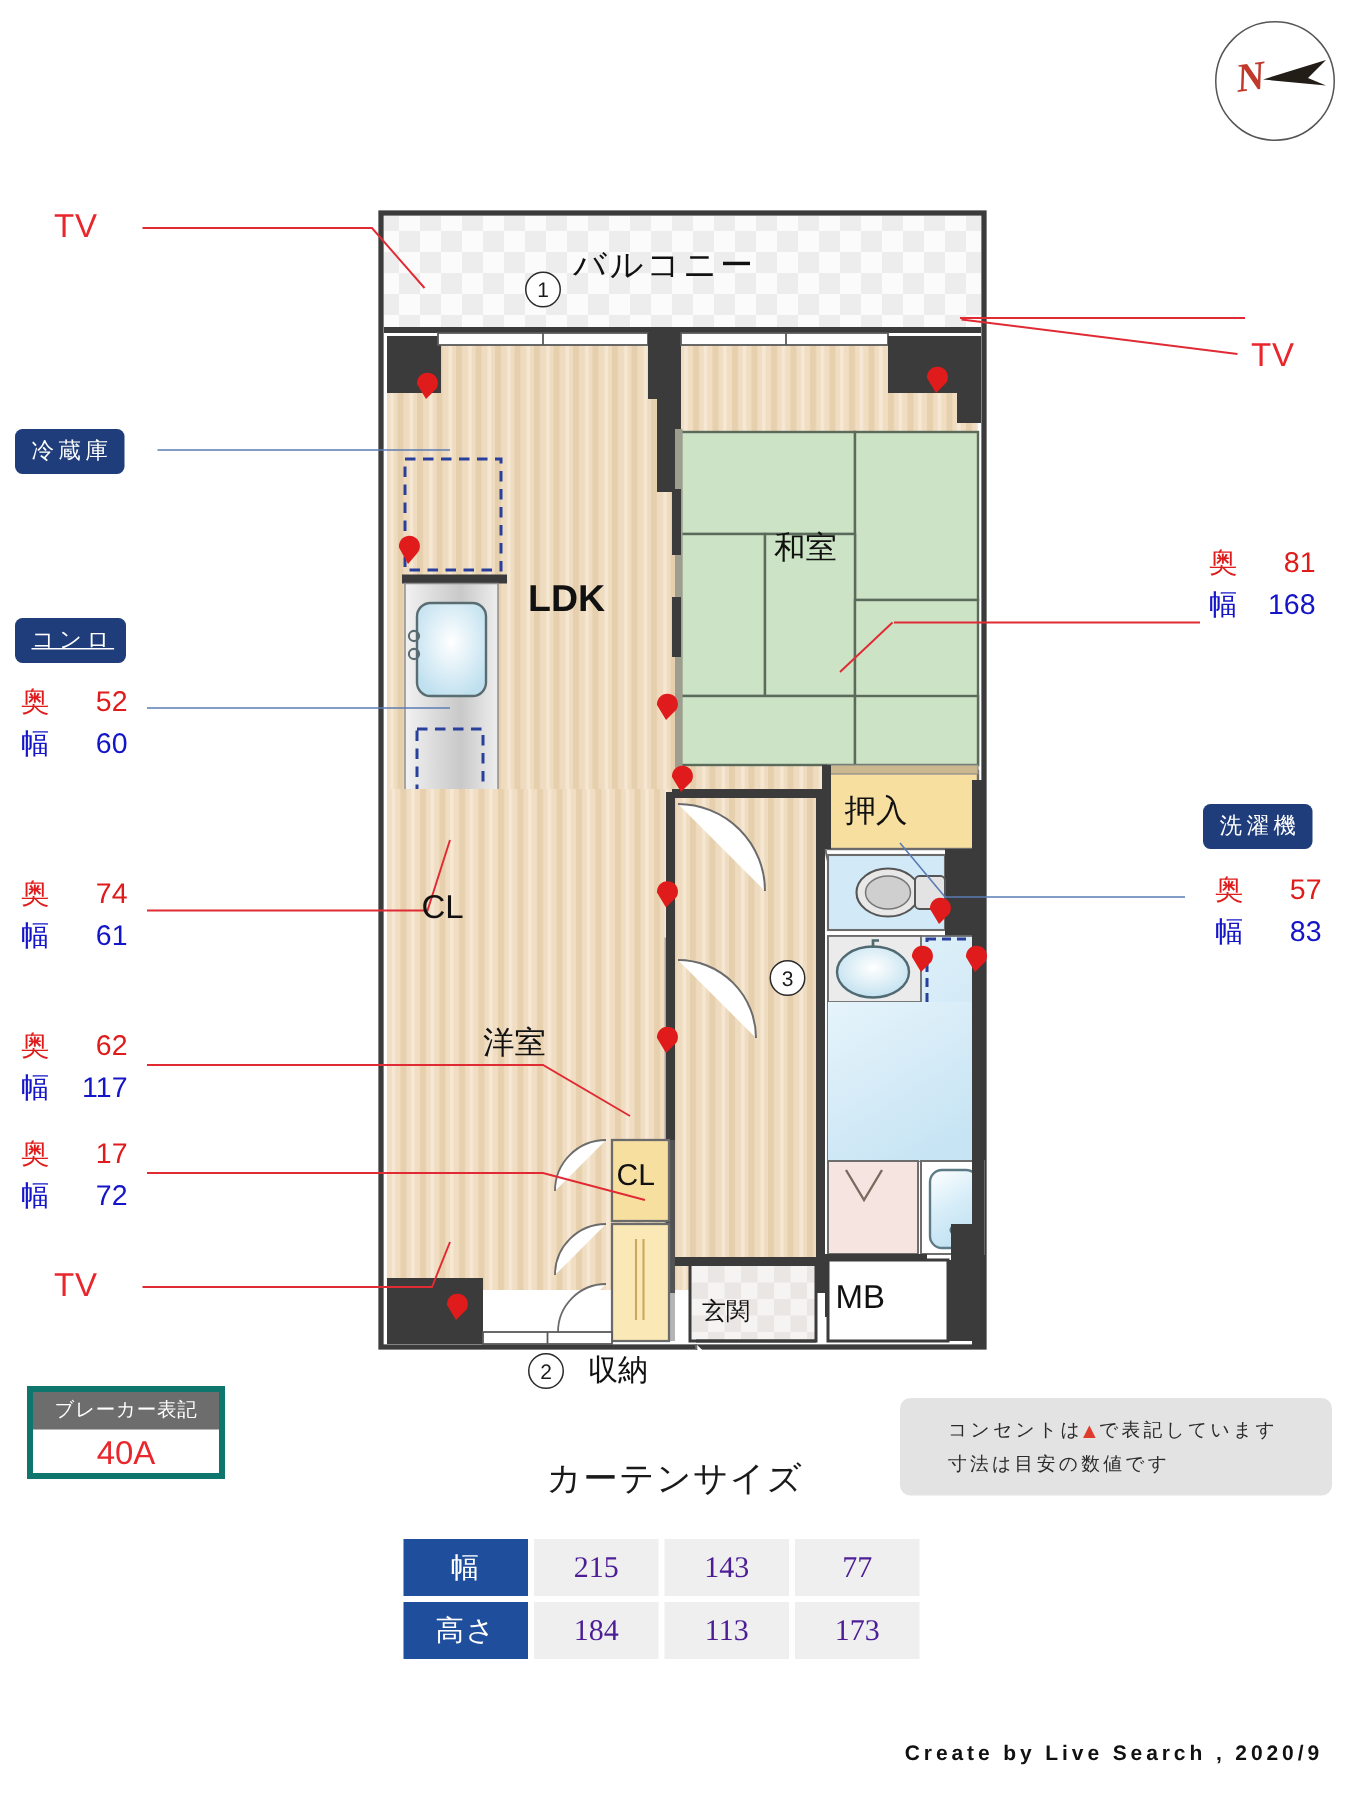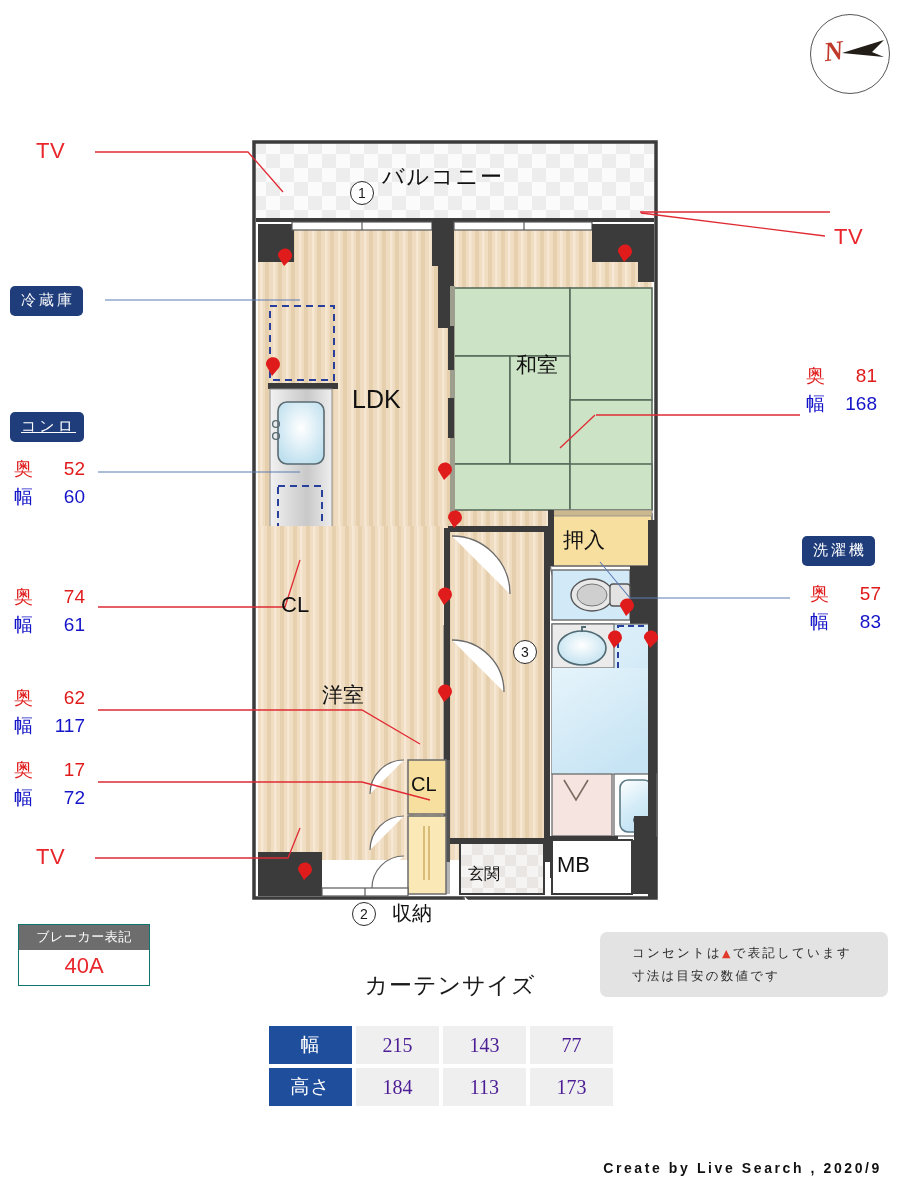--- a/index.html
+++ b/index.html
@@ -41,21 +41,21 @@
   .dim-haba { color:#1414c8; }
   .dimrow { display:flex; gap:10px; font-size:19px; line-height:1.45; }
   .dimrow .num { text-align:right; width:42px; }
 
   .tvlabel {
     color:#e8262b; font-size:22px; font-family:"Liberation Sans",sans-serif;
     letter-spacing:0.5px;
   }
 
   
-  #breaker { left:18px; top:924px; width:132px; height:62px; border:1px solid #0f766e; background:#fff; }
+  #breaker { left:18px; top:924px; width:132px; height:62px; border:4px solid #0f766e; background:#fff; }
   #breaker .bhead {
     background:#6d6d6d; color:#fff; font-size:13px; text-align:center;
     padding:3px 0 4px; letter-spacing:0.5px; font-family:"DejaVu Sans",sans-serif;
   }
   #breaker .bval {
     color:#e8262b; font-size:22px; text-align:center; padding:3px 0 4px;
     font-family:"Liberation Sans",sans-serif;
   }
 
   
@@ -315,21 +315,21 @@
       <path d="M366 112 a7 7 0 1 1 13 3 l-7 7 z"></path>
       <path d="M368 466 a7 7 0 1 1 13 3 l-7 7 z"></path>
       <path d="M356 498 a7 7 0 1 1 13 3 l-7 7 z"></path>
       <path d="M392 498 a7 7 0 1 1 13 3 l-7 7 z"></path>
       <path d="M46 730 a7 7 0 1 1 13 3 l-7 7 z"></path>
     </g>
   </svg>
 
   
   <div class="planLabel" style="left:130px; top:22px; font-size:22px; letter-spacing:2px;">バルコニー</div>
-  <div class="planLabel" style="left:100px; top:245px; font-size:25px; font-family:'Liberation Sans',sans-serif;">LDK</div>
+  <div class="planLabel" style="left:100px; top:245px; font-size:25px; font-family:'Liberation Sans',sans-serif;font-weight:bold;">LDK</div>
   <div class="planLabel" style="left:264px; top:211px; font-size:21px;">和室</div>
   <div class="planLabel" style="left:70px; top:541px; font-size:21px;">洋室</div>
   <div class="planLabel" style="left:311px; top:386px; font-size:21px;">押入</div>
   <div class="planLabel" style="left:216px; top:724px; font-size:16px;">玄関</div>
   <div class="planLabel" style="left:305px; top:712px; font-size:22px; font-family:'Liberation Sans',sans-serif;">MB</div>
   <div class="planLabel" style="left:29px; top:452px; font-size:22px; font-family:'Liberation Sans',sans-serif;">CL</div>
   <div class="planLabel" style="left:159px; top:633px; font-size:20px; font-family:'Liberation Sans',sans-serif;">CL</div>
   <div class="planLabel" style="left:140px; top:760px; font-size:20px;">収納</div>
 
   

